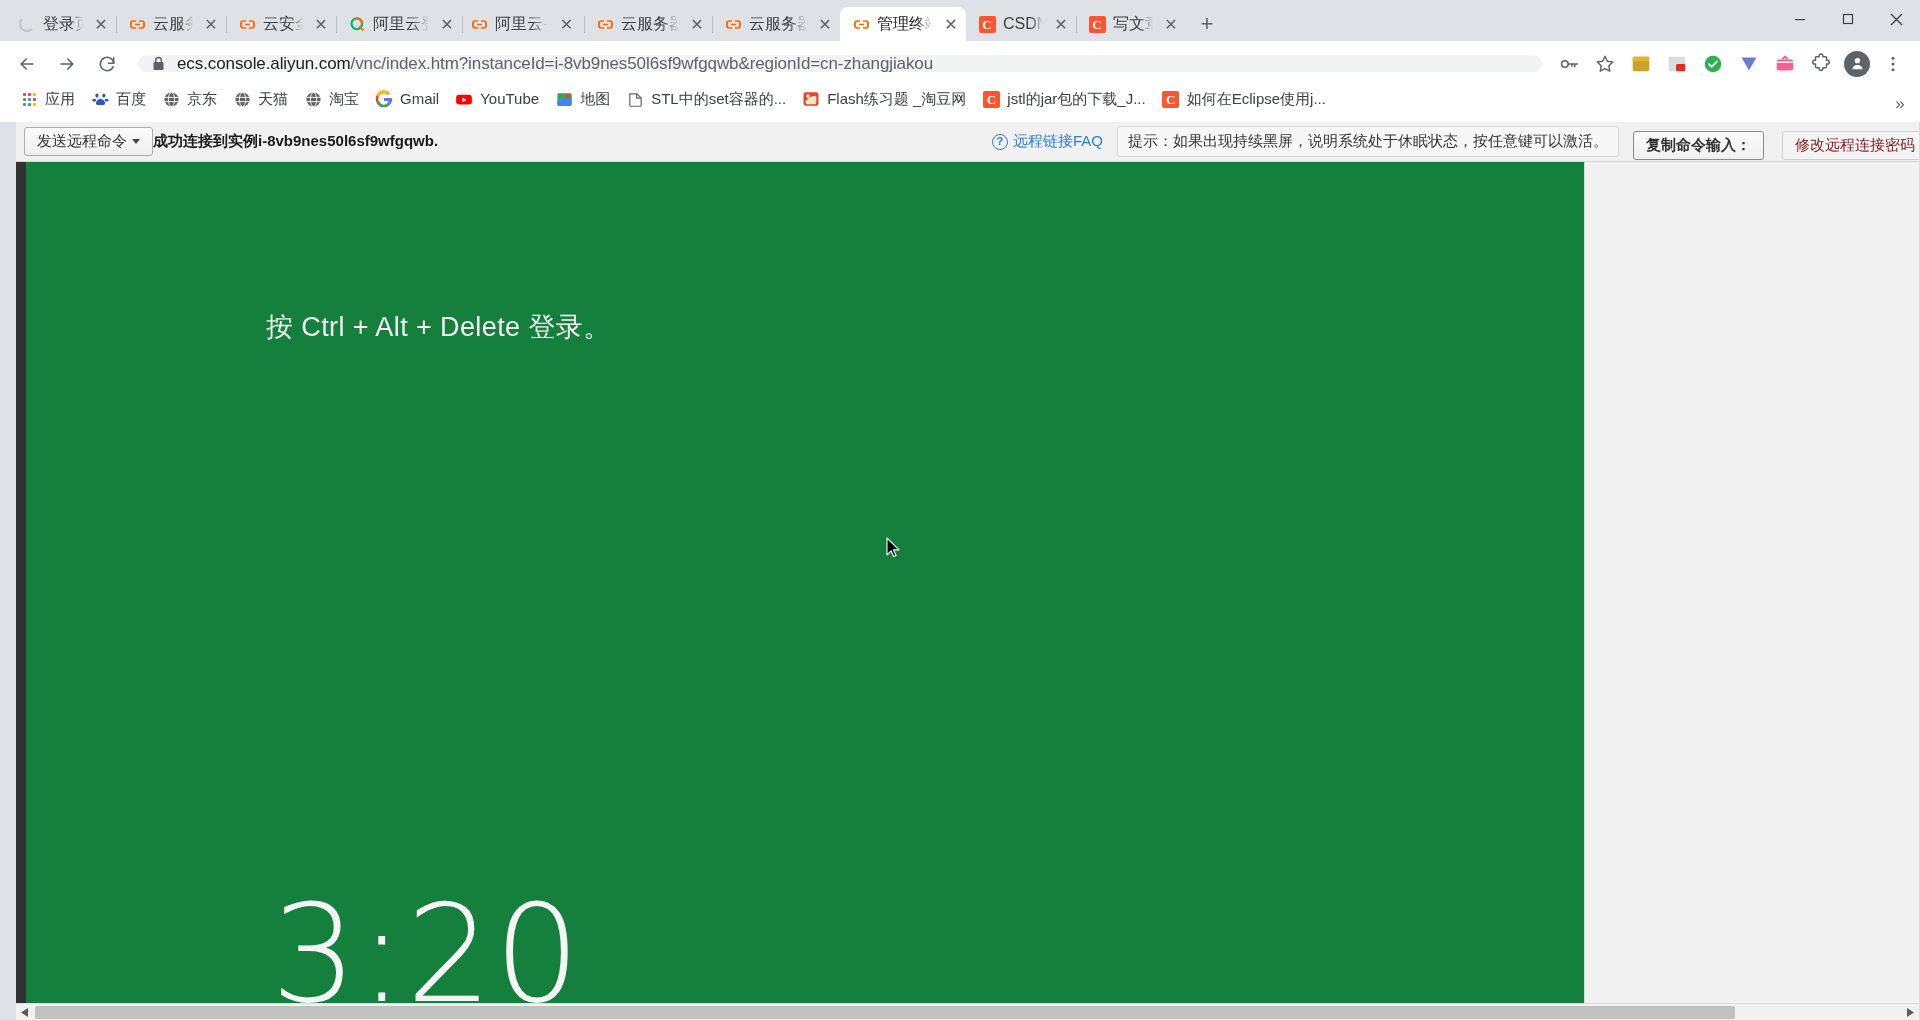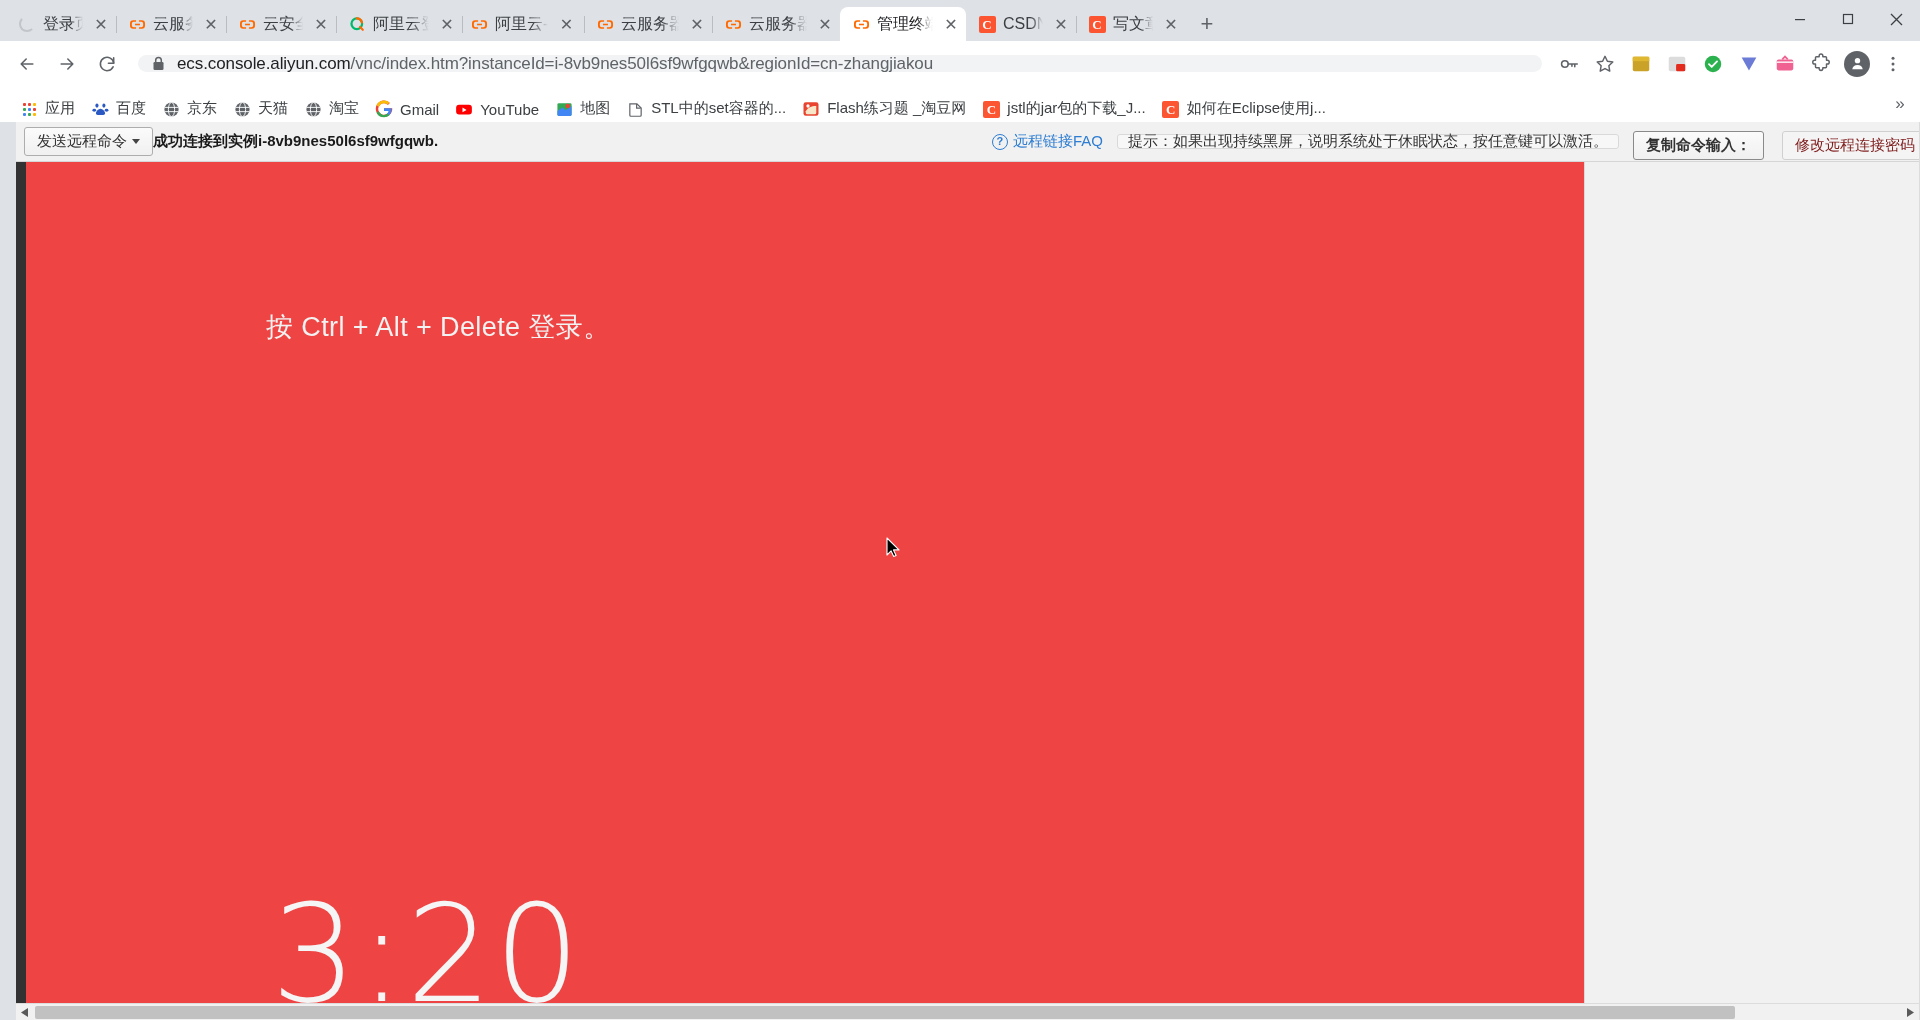--- a/index.html
+++ b/index.html
@@ -175,21 +175,21 @@
   .bookmarks {
     height: 36px;
     background: #ffffff;
     display: flex;
     align-items: center;
     padding: 0 8px 0 12px;
     position: relative;
   }
   .bm {
     display: flex;
-    align-items: flex-end;
+    align-items: flex-start;
     height: 28px;
     padding: 0 8px;
     border-radius: 4px;
     flex: 0 0 auto;
     color: #3c4043;
     font-size: 15px;
     white-space: nowrap;
   }
   .bm .bmico {
     width: 18px; height: 18px;
@@ -274,21 +274,21 @@
     line-height: 13px;
     text-align: center;
     font-weight: bold;
     flex: 0 0 16px;
   }
   .tip-box {
     margin-left: 14px;
     border: 1px solid #d9d9d9;
     background: #f7f7f7;
     border-radius: 3px;
-    height: 15px;
+    height: 31px;
     display: flex;
     align-items: center;
     padding: 0 10px;
     font-size: 15px;
     color: #333;
     white-space: nowrap;
   }
   .tb-right { margin-left: 14px; display:flex; align-items:flex-end; gap:18px; }
   .btn.strong { font-weight: bold; border-color: #8a8a8a; }
 
@@ -298,21 +298,21 @@
     height: 857px;
     display: flex;
   }
   .vnc-gutter-l {
     width: 10px;
     background: #323232;
     flex: 0 0 10px;
   }
   .vnc-canvas {
     flex: 1 1 auto;
-    background: #ef4444;
+    background: #15803d;
     position: relative;
     overflow: hidden;
   }
   .vnc-sidegap {
     width: 352px;
     background: #f1f1f1;
     flex: 0 0 352px;
     border-left: 1px solid #d9d9d9;
   }
   .login-hint {

